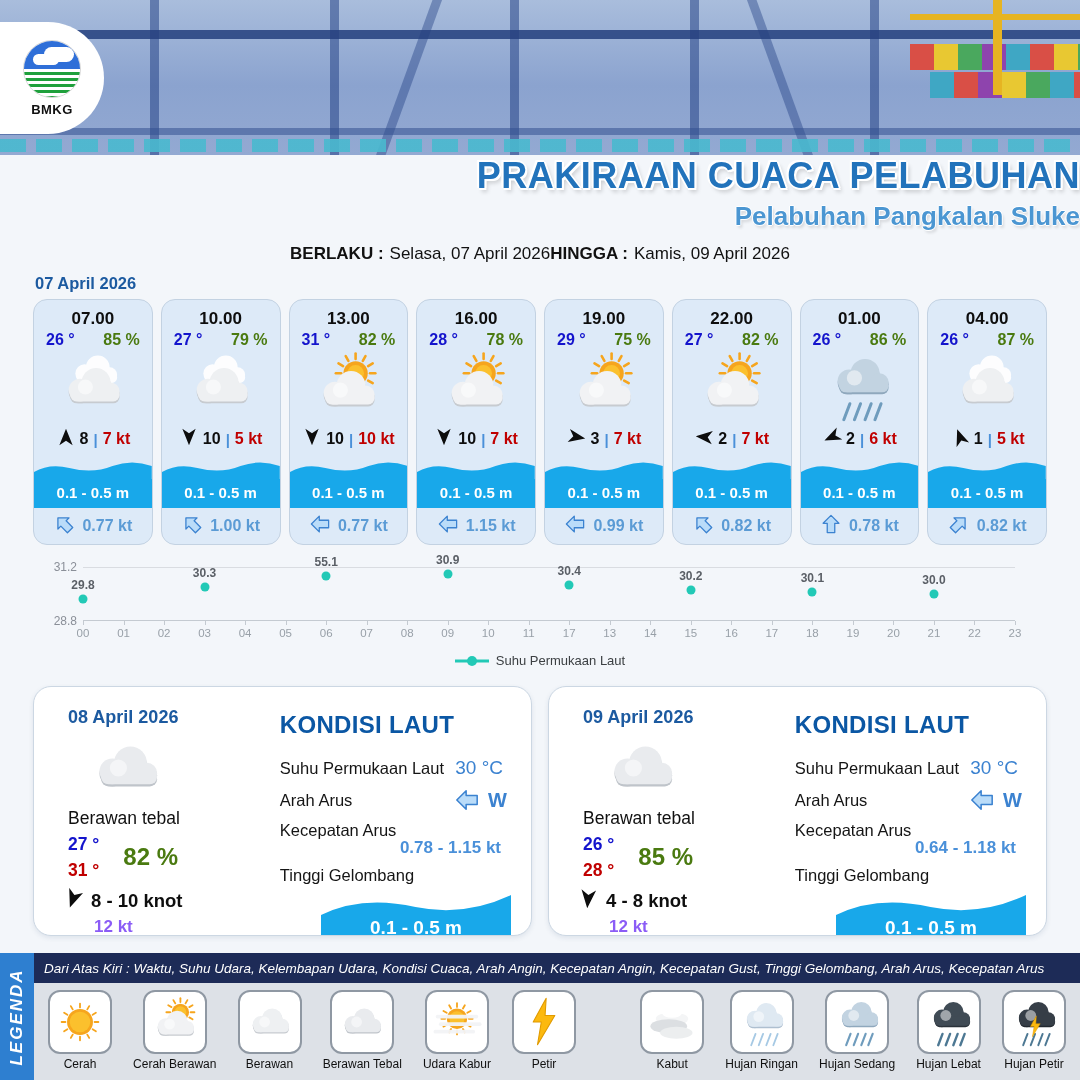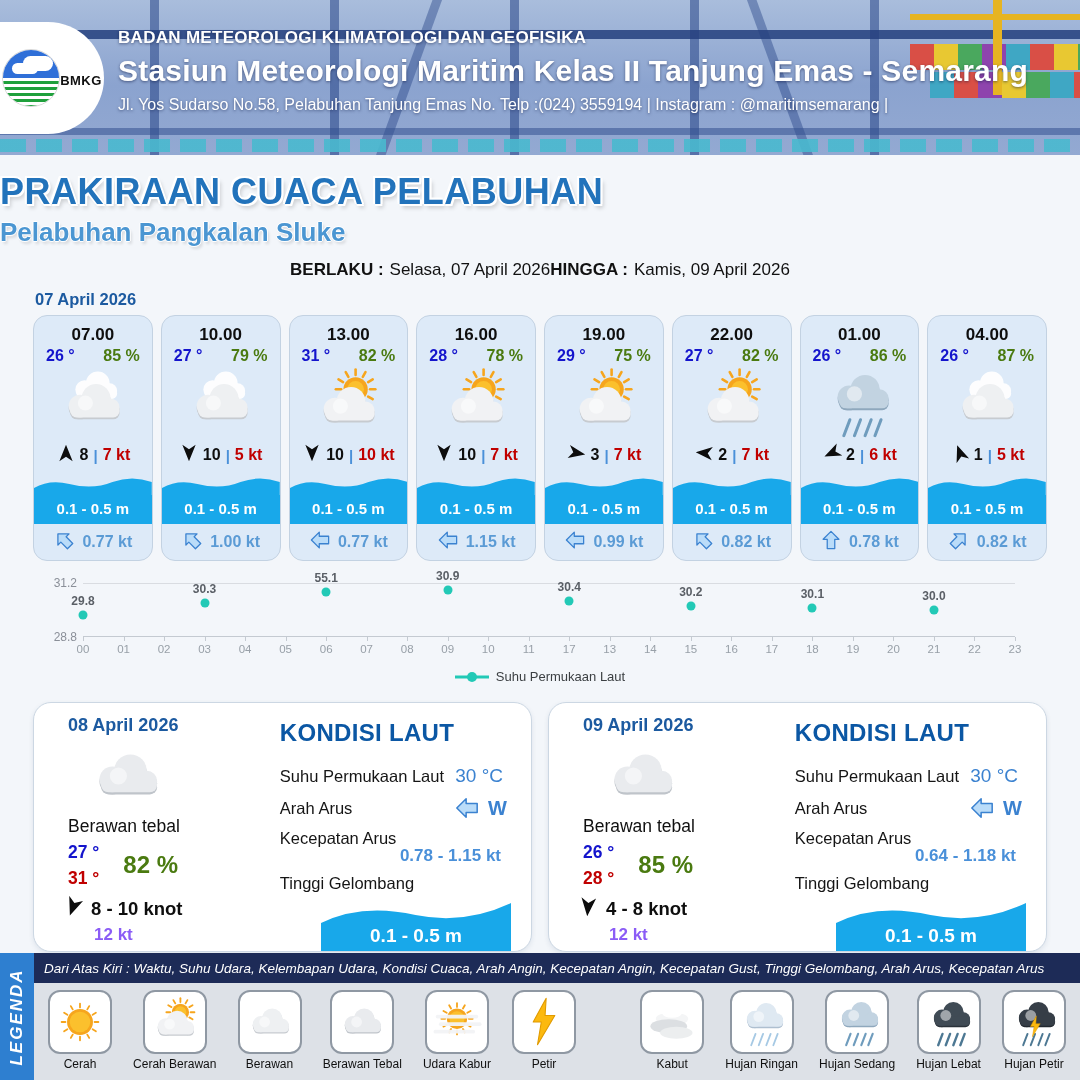--- a/index.html
+++ b/index.html
@@ -15,36 +15,36 @@
   .beam-d { position:absolute; top:-40px; width:9px; height:260px; background:rgba(28,58,128,.4); }
   .containers { position:absolute; right:0; top:44px; width:170px; height:26px;
     background:repeating-linear-gradient(90deg,#d94f46 0 24px,#e8c832 24px 48px,#4aa85e 48px 72px,#8e44ad 72px 96px,#3fa7c4 96px 120px); }
   .containers.r2 { top:72px; width:150px;
     background:repeating-linear-gradient(90deg,#3fa7c4 0 24px,#d94f46 24px 48px,#8e44ad 48px 72px,#e8c832 72px 96px,#4aa85e 96px 120px); }
   .crane-v { position:absolute; right:78px; top:0; width:9px; height:95px; background:#e6b422; }
   .crane-h { position:absolute; right:0; top:14px; width:170px; height:6px; background:#e6b422; }
   .seats { position:absolute; left:0; right:0; bottom:3px; height:13px;
     background:repeating-linear-gradient(90deg,#49b9cf 0 26px,transparent 26px 36px); opacity:.9; }
   .logo { position:absolute; left:0; top:22px; width:104px; height:112px; background:#fff;
-    border-radius:0 56px 56px 0; display:flex; flex-direction:row; align-items:center;
+    border-radius:0 56px 56px 0; display:flex; flex-direction:column; align-items:center;
     justify-content:center; z-index:3; }
   .logo-circle { width:58px; height:58px; border-radius:50%; overflow:hidden; border:1px solid #d8d8d8; }
   .lc-top { height:50%; background:#2f6fd8; position:relative; }
   .lc-cloud { position:absolute; width:26px; height:11px; background:#fff; border-radius:8px;
     left:9px; top:13px; box-shadow:13px -5px 0 2px #fff; }
   .lc-bottom { height:50%; background:repeating-linear-gradient(180deg,#ffffff 0 3px,#1fa03c 3px 6px); }
   .logo-txt { font-weight:bold; font-size:13px; color:#111; margin-top:4px; letter-spacing:.5px; }
   .hdr-text { position:absolute; left:118px; top:28px; color:#fff; z-index:2;
     text-shadow:0 1px 3px rgba(10,20,60,.55); }
   .hdr-agency { font-size:17px; font-weight:bold; letter-spacing:.3px; }
   .hdr-station { font-size:30px; font-weight:bold; margin-top:6px; letter-spacing:.2px; }
   .hdr-address { font-size:16px; margin-top:8px; }
 
   
-  .title-wrap { text-align:left; padding-top:16px; }
+  .title-wrap { text-align:right; }
   .main-title { font-size:36px; font-weight:800; color:#2273bb; letter-spacing:.5px;
     text-shadow:2px 0 0 #fff,-2px 0 0 #fff,0 2px 0 #fff,0 -2px 0 #fff,2px 2px 0 #fff,-2px -2px 0 #fff,3px 4px 4px rgba(0,0,0,.18); }
   .sub-title { font-size:26px; font-weight:800; color:#4b96d2; margin-top:4px;
     text-shadow:1px 0 0 #fff,-1px 0 0 #fff,0 1px 0 #fff,0 -1px 0 #fff,2px 3px 3px rgba(0,0,0,.12); }
   .validity { margin-top:12px; font-size:17px; color:#111;
     display:flex; justify-content:center; }
   .validity b { font-weight:bold; margin-right:6px; }
   .fdate { margin:10px 0 6px 35px; font-size:16.5px; font-weight:bold; color:#1c5aa0; }
 
   
@@ -75,21 +75,21 @@
   .dot { position:absolute; width:9px; height:9px; border-radius:50%; transform:translate(-50%,-50%); }
   .dotlab { position:absolute; transform:translate(-50%,-100%); font-size:12px; font-weight:bold; color:#5a5f66; }
   .xtick { position:absolute; top:70px; transform:translateX(-50%); font-size:11.5px; color:#98a0a8; }
   .tickmark { position:absolute; top:64px; width:1px; height:4px; background:#c4cad1; }
   .chart-legend { display:flex; align-items:center; justify-content:center; gap:7px;
     margin-top:14px; font-size:13px; color:#3c4043; }
 
   
   .days-row { display:flex; gap:16px; margin:18px 33px 0; }
   .day-card { flex:1; height:250px; background:#fff; border:1px solid #ccd7e3; border-radius:18px;
-    box-shadow:0 2px 5px rgba(40,70,110,.10); display:flex; overflow:hidden; padding:6px 14px;gap:32px; }
+    box-shadow:0 2px 5px rgba(40,70,110,.10); display:flex; overflow:hidden; padding:14px 14px;gap:32px; }
   .d-left { width:44%; }
   .d-date { margin:6px 0 0 20px; font-size:18px; font-weight:bold; color:#1c5aa0; }
   .d-icon { margin:0 0 0 36px; height:80px; display:flex; align-items:center; }
   .d-cond { margin-left:20px; font-size:17.5px; color:#101010; }
   .d-trow { margin:2px 0 0 20px; display:flex; align-items:center; gap:24px; }
   .d-tmin { color:#1414cc; font-weight:bold; font-size:17.5px; line-height:1.5; }
   .d-tmax { color:#c00000; font-weight:bold; font-size:17.5px; line-height:1.5; }
   .d-hum { color:#4a7a10; font-weight:bold; font-size:24px; }
   .d-wind { margin:4px 0 0 14px; display:flex; align-items:center; gap:7px; }
   .d-windv { font-size:18.5px; font-weight:bold; color:#0e0e0e; }
@@ -147,25 +147,20 @@
   <div class="logo">
     <div class="logo-circle">
       <div class="lc-top">
           <div class="lc-cloud"></div>
         </div>
       <div class="lc-bottom"></div>
     </div>
     <div class="logo-txt">BMKG</div>
   </div>
 
-  <div class="hdr-text">
-    <div class="hdr-agency">BADAN METEOROLOGI KLIMATOLOGI DAN GEOFISIKA</div>
-    <div class="hdr-station">Stasiun Meteorologi Maritim Kelas II Tanjung Emas - Semarang</div>
-    <div class="hdr-address">Jl. Yos Sudarso No.58, Pelabuhan Tanjung Emas No. Telp :(024) 3559194 | Instagram : @maritimsemarang |</div>
-  </div>
 </div>
 
 <div class="title-wrap">
   <div class="main-title">PRAKIRAAN CUACA PELABUHAN</div>
   <div class="sub-title">Pelabuhan Pangkalan Sluke</div>
   <div class="validity">
     <span>
       <b>BERLAKU :</b><span>Selasa, 07 April 2026</span>
     </span>
     <span>

